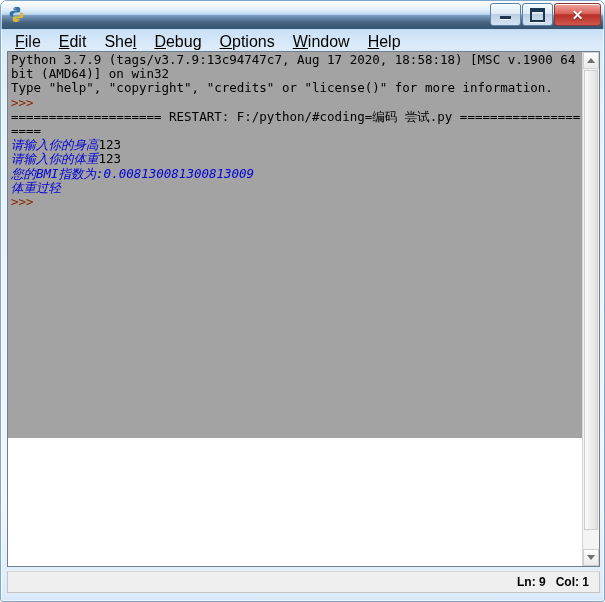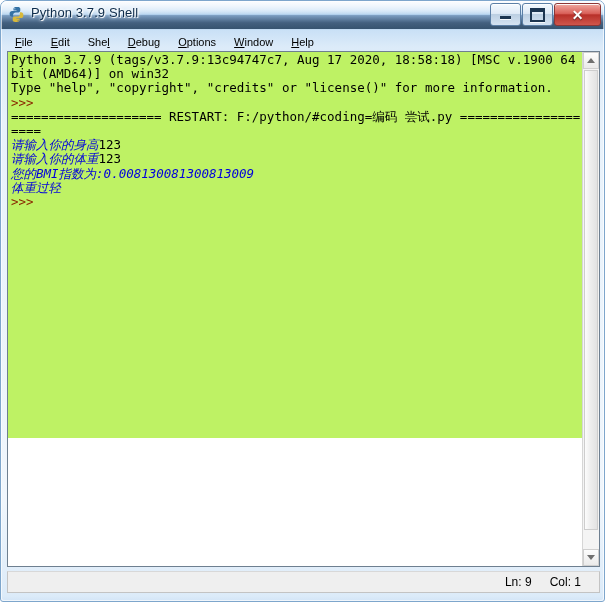--- a/index.html
+++ b/index.html
@@ -124,21 +124,21 @@
   }
 
   
   .menubar {
     position: absolute;
     left: 6px; top: 31px;
     width: 592px;
     height: 19px;
     display: flex;
     align-items: center;
-    font-size: 11px;
+    font-size: 16px;
     color: #000000;
   }
   .menu-item {
     padding: 1px 8px 1px 8px;
     margin-right: 2px;
     white-space: nowrap;
     line-height: 16px;
   }
   .menu-item u { text-decoration: underline; }
 
@@ -153,21 +153,21 @@
     box-sizing: border-box;
     overflow: hidden;
   }
   .console {
     position: absolute;
     left: 0; top: 0;
     width: 574px;
     height: 386px;
     padding: 1px 0 0 3px;
     box-sizing: border-box;
-    background: #bef264;
+    background: #a3a3a3;
     font-family: "DejaVu Sans Mono", "Liberation Mono", monospace;
     font-size: 12.5px;
     line-height: 14.2px;
     white-space: pre-wrap;
     word-break: break-all;
     color: #000000;
     overflow: hidden;
   }
   .console .ln { display: block; min-height: 14px; }
   .c-black  { color: #000000; }
@@ -237,38 +237,38 @@
     border: 1px solid #c3c3c3;
     border-top: 1px solid #d8d8d8;
     box-sizing: border-box;
     display: flex;
     align-items: center;
     justify-content: flex-end;
     font-size: 12px;
     color: #000000;
   }
   .status-cell {
-    padding-right: 18px;
+    padding-right: 10px;
     white-space: nowrap;
+    font-weight: bold;
   }
 </style>
 </head>
 <body>
 
 <div class="window">
 
   <div class="titlebar">
     <div class="titlebar-highlight"></div>
 
     <svg class="title-icon" viewBox="0 0 32 32">
       <path d="M15.9 2c-3.2 0-5.6.9-5.6 3.2v3.1h5.8v.9H7.6C5.2 9.2 3 10.6 3 14.6c0 4 2 5.5 4.4 5.5h2.2v-3.4c0-2.5 2.2-4.5 4.7-4.5h5.2c2 0 3.6-1.6 3.6-3.6V5.2C23.1 3.3 21 2 18.4 2h-2.5zm-3 2.1c.6 0 1.1.5 1.1 1.1 0 .6-.5 1.1-1.1 1.1-.6 0-1.1-.5-1.1-1.1 0-.6.5-1.1 1.1-1.1z" fill="#3572A5"></path>
       <path d="M16.1 30c3.2 0 5.6-.9 5.6-3.2v-3.1h-5.8v-.9h8.5c2.4 0 4.6-1.4 4.6-5.4 0-4-2-5.5-4.4-5.5h-2.2v3.4c0 2.5-2.2 4.5-4.7 4.5h-5.2c-2 0-3.6 1.6-3.6 3.6v3.4c0 1.9 2.1 3.2 4.7 3.2h2.5zm3-2.1c-.6 0-1.1-.5-1.1-1.1 0-.6.5-1.1 1.1-1.1.6 0 1.1.5 1.1 1.1 0 .6-.5 1.1-1.1 1.1z" fill="#d8b93b"></path>
     </svg>
 
-    <div class="title-text">Python 3.7.9 Shell</div>
 
     <div class="winbtns">
       <div class="winbtn">
         <div class="glyph">
             <div class="min-glyph"></div>
           </div>
       </div>
       <div class="winbtn">
         <div class="glyph">
           <div class="max-glyph">

